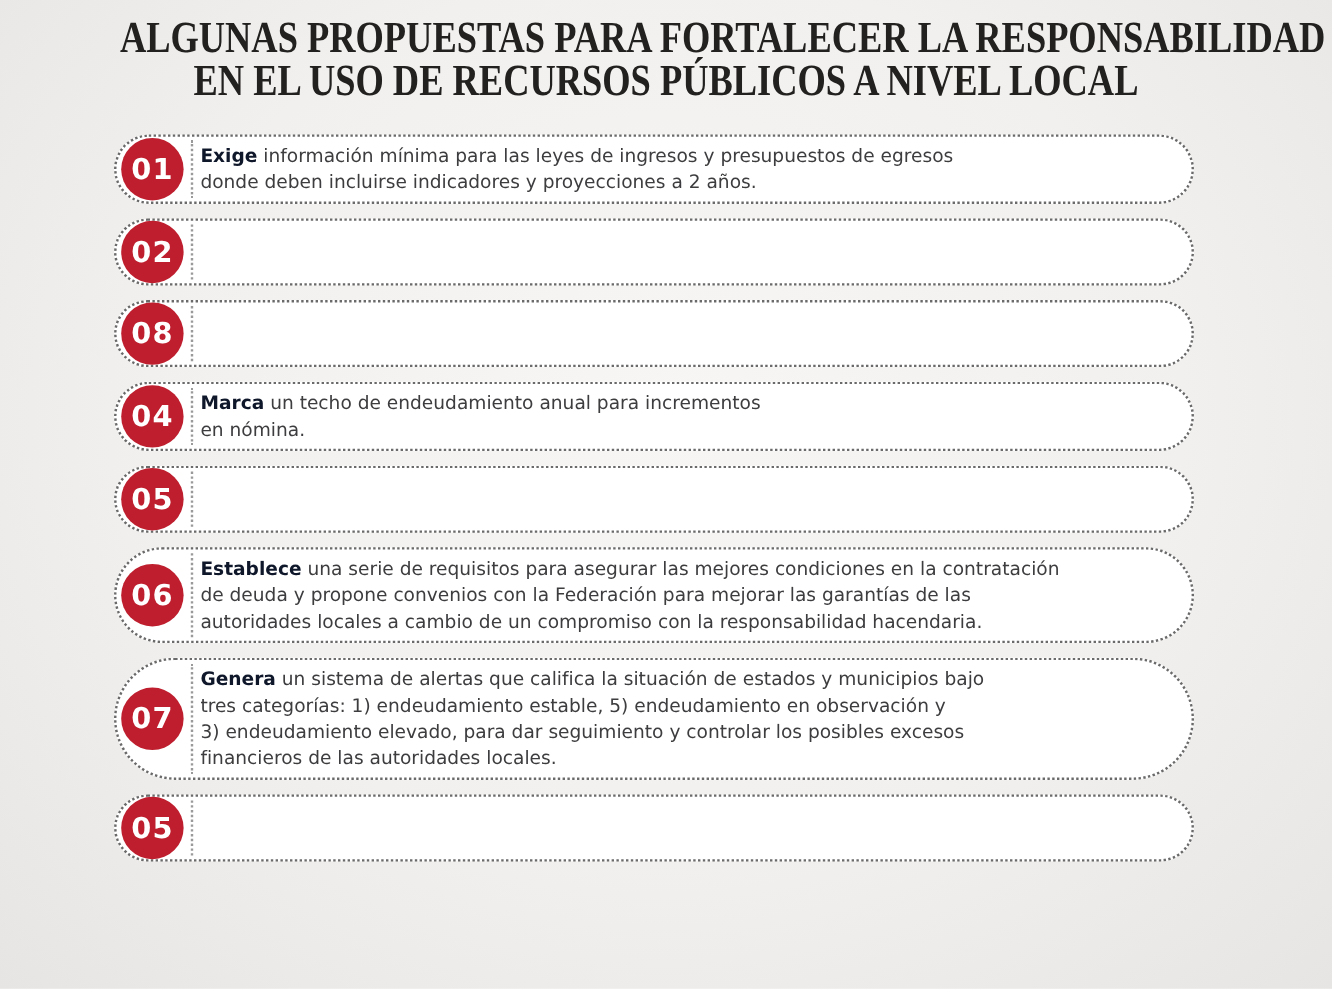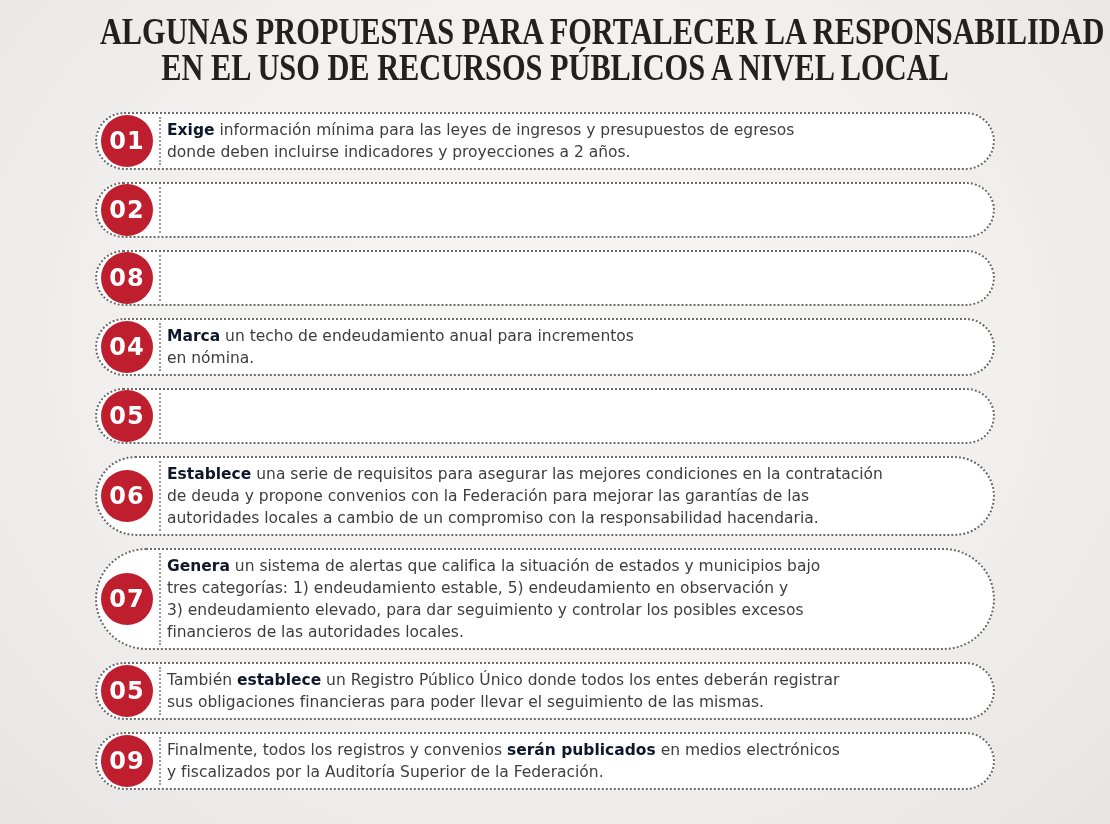--- a/index.html
+++ b/index.html
@@ -151,25 +151,15 @@
 tres categorías: 1) endeudamiento estable, 5) endeudamiento en observación y
 3) endeudamiento elevado, para dar seguimiento y controlar los posibles excesos
 financieros de las autoridades locales.</span></div>
   </div>
 
   <div class="item">
     <div class="badge">
       <span>05</span>
     </div>
     <div class="item-divider"></div>
-    <div class="item-text"><span>También </span><span class="bold">establece</span><span> un Registro Público Único donde todos los entes deberán registrar
-sus obligaciones financieras para poder llevar el seguimiento de las mismas.</span></div>
   </div>
 
-  <div class="item">
-    <div class="badge">
-      <span>09</span>
-    </div>
-    <div class="item-divider"></div>
-    <div class="item-text"><span>Finalmente, todos los registros y convenios </span><span class="bold">serán publicados</span><span> en medios electrónicos
-y fiscalizados por la Auditoría Superior de la Federación.</span></div>
-  </div>
 </div>
 
 </body></html>

